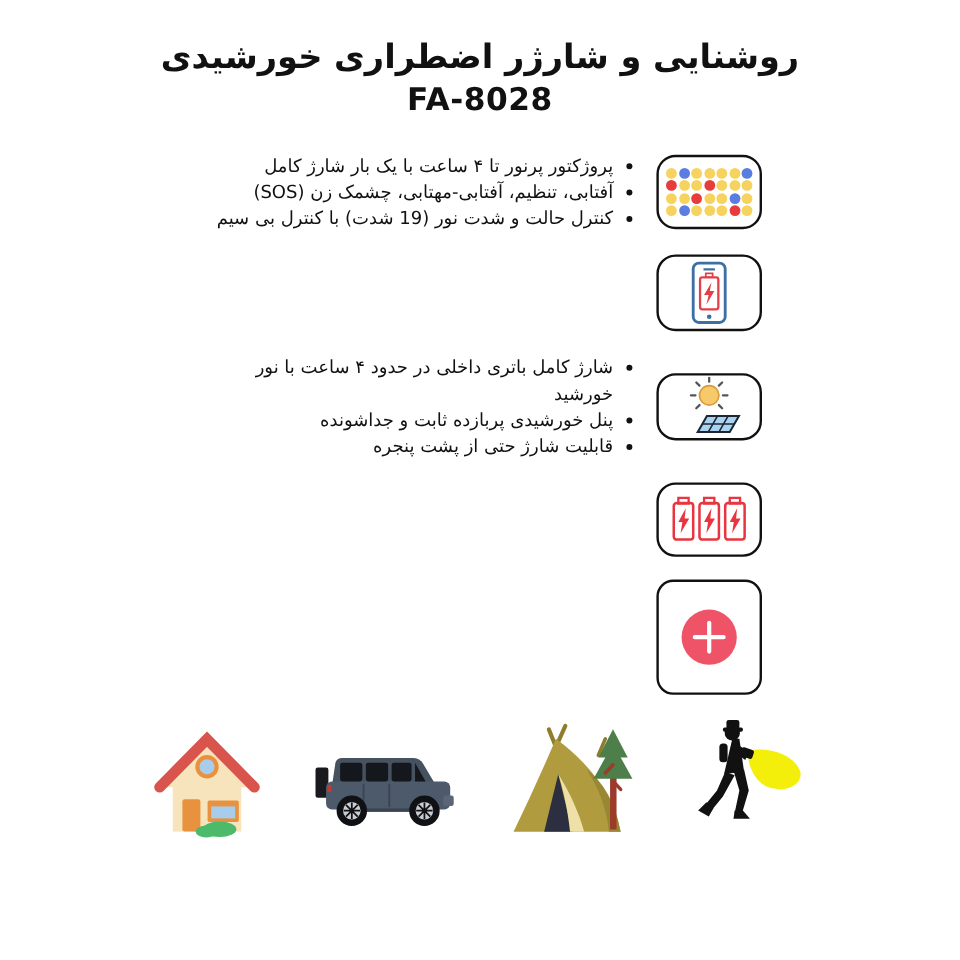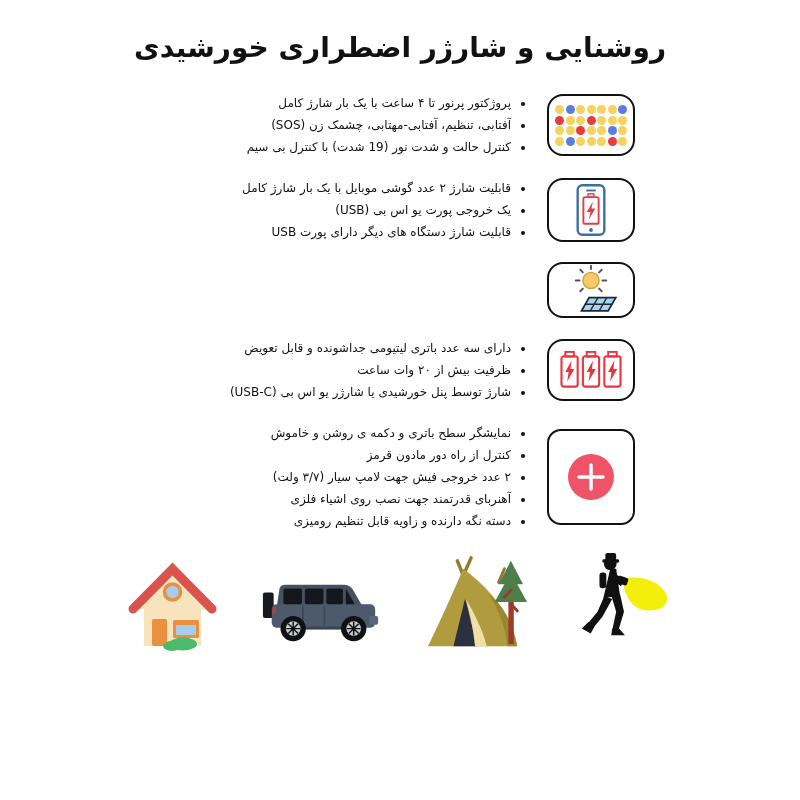--- a/index.html
+++ b/index.html
@@ -14,21 +14,21 @@
   .title-line2 { font-size:26px; font-weight:bold; line-height:1.25; margin-top:2px; letter-spacing:0.5px; }
 
   
   .sections { width:470px; margin:26px auto 0; direction:rtl; }
   .section { display:flex; align-items:center; gap:16px; margin-bottom:19px; }
   .icon-box {
     flex:0 0 88px; display:flex; align-items:center; justify-content:center;
     border:2.5px solid #111; border-radius:16px; background:#fff; box-sizing:border-box;
   }
   .bullets { flex:1; margin:0; padding:0 20px 0 0; list-style:disc; }
-  .bullets li { font-size:12px; line-height:22px; text-align:right; }
+  .bullets li { font-size:15px; line-height:22px; text-align:right; }
 
   
   .led-box { height:62px; }
   .led-grid { display:grid; grid-template-columns:repeat(7, 9px); grid-auto-rows:9px; gap:1.5px; }
   .led-dot { width:9px; height:9px; border-radius:50%; }
 
   .h56 { height:56px; }
   .h62 { height:62px; }
   .h64 { height:64px; }
   .h96 { height:96px; border-radius:14px; }
@@ -39,20 +39,21 @@
   }
   svg { display:block; }
 </style>
 </head>
 <body>
 
 <div class="page">
 
   <div class="title-block">
     <div class="title-line1">روشنایی و شارژر اضطراری خورشیدی</div>
+    <div class="title-line2">FA-8028</div>
   </div>
 
   <div class="sections">
 
     <div class="section">
       <div class="icon-box led-box">
         <div class="led-grid">
             <span class="led-dot" style="background: rgb(90, 125, 224);"></span>
             <span class="led-dot" style="background: rgb(246, 211, 95);"></span>
             <span class="led-dot" style="background: rgb(246, 211, 95);"></span>
@@ -95,82 +96,70 @@
       <div class="icon-box h64">
         <svg width="80" height="58" viewBox="0 0 84 58">
           <rect x="28" y="3" width="28" height="52" rx="5" fill="#fff" stroke="#3d6fa5" stroke-width="2.5"></rect>
           <line x1="37" y1="8.5" x2="47" y2="8.5" stroke="#3d6fa5" stroke-width="2"></line>
           <circle cx="42" cy="50" r="2" fill="#3d6fa5"></circle>
           <rect x="39" y="12" width="6" height="3.5" fill="#fff" stroke="#e04048" stroke-width="1.5"></rect>
           <rect x="34" y="15.5" width="16" height="28" rx="2" fill="#fff" stroke="#e04048" stroke-width="2"></rect>
           <path d="M44 20 L37.5 31 L41.5 31 L39.5 39.5 L46.5 27.5 L42.5 27.5 Z" fill="#e04048"></path>
         </svg>
       </div>
-      <ul class="bullets">
-        <li>قابلیت شارژ ۲ عدد گوشی موبایل با یک بار شارژ کامل</li>
-        <li>یک خروجی پورت یو اس بی (USB)</li>
-        <li>قابلیت شارژ دستگاه های دیگر دارای پورت USB</li>
-      </ul>
     </div>
 
     <div class="section">
       <div class="icon-box h56">
         <svg width="80" height="50" viewBox="0 0 84 52">
           <g stroke="#555" stroke-width="2" stroke-linecap="round">
             <line x1="54" y1="16" x2="58" y2="16"></line>
             <line x1="50.5" y1="7.5" x2="53.3" y2="4.7"></line>
             <line x1="42" y1="4" x2="42" y2="0.5"></line>
             <line x1="33.5" y1="7.5" x2="30.7" y2="4.7"></line>
             <line x1="30" y1="16" x2="26" y2="16"></line>
             <line x1="33.5" y1="24.5" x2="30.7" y2="27.3"></line>
             <line x1="50.5" y1="24.5" x2="53.3" y2="27.3"></line>
           </g>
           <circle cx="42" cy="16" r="8.5" stroke="#d99c3e" stroke-width="1.5" fill="#f6c96a"></circle>
           <polygon points="40,34 68,34 60,48 32,48" stroke="#1d2733" stroke-width="1.8" fill="#a9d3ee"></polygon>
           <path d="M49.3 34 L41.3 48 M58.6 34 L50.6 48 M36.5 41 L64.5 41" stroke="#1d2733" stroke-width="1.4" fill="none"></path>
         </svg>
       </div>
+      <ul class="bullets">
+        <li>شارژ کامل باتری داخلی در حدود ۴ ساعت با نور خورشید</li>
+        <li>پنل خورشیدی پربازده ثابت و جداشونده</li>
+        <li>قابلیت شارژ حتی از پشت پنجره</li>
+      </ul>
     </div>
 
     <div class="section">
       <div class="icon-box h62">
         <svg width="80" height="50" viewBox="0 0 84 52">
           <defs>
             <g id="batt">
               <rect x="4" y="2" width="9" height="5" fill="none" stroke="#e8353f" stroke-width="2"></rect>
               <rect x="0" y="6.5" width="17" height="32" rx="2.5" fill="none" stroke="#e8353f" stroke-width="2.2"></rect>
               <path d="M10.5 11 L4 23 L7.5 23 L6 33 L13.5 20 L9.5 20 Z" fill="#e8353f"></path>
             </g>
           </defs>
           <use href="#batt" x="11" y="5"></use>
           <use href="#batt" x="33.5" y="5"></use>
           <use href="#batt" x="56" y="5"></use>
         </svg>
       </div>
-      <ul class="bullets">
-        <li>دارای سه عدد باتری لیتیومی جداشونده و قابل تعویض</li>
-        <li>ظرفیت بیش از ۲۰ وات ساعت</li>
-        <li>شارژ توسط پنل خورشیدی یا شارژر یو اس بی (USB-C)</li>
-      </ul>
     </div>
 
     <div class="section">
       <div class="icon-box h96">
         <svg width="52" height="52" viewBox="0 0 52 52">
           <circle cx="26" cy="26" r="23" fill="#ee5368"></circle>
           <path d="M26 14 V38 M14 26 H38" stroke="#fff" stroke-width="3.5" stroke-linecap="round"></path>
         </svg>
       </div>
-      <ul class="bullets">
-        <li>نمایشگر سطح باتری و دکمه ی روشن و خاموش</li>
-        <li>کنترل از راه دور مادون قرمز</li>
-        <li>۲ عدد خروجی فیش جهت لامپ سیار (۳/۷ ولت)</li>
-        <li>آهنربای قدرتمند جهت نصب روی اشیاء فلزی</li>
-        <li>دسته نگه دارنده و زاویه قابل تنظیم رومیزی</li>
-      </ul>
     </div>
 
   </div>
 
   <div class="footer-icons">
 
     <svg width="95" height="95" viewBox="0 0 95 95">
       <polygon points="47.5,14 84,50 11,50" fill="#f7e3bc"></polygon>
       <rect x="19" y="46" width="57" height="41" fill="#f7e3bc"></rect>
       <rect x="27" y="60" width="15" height="27" rx="2" fill="#e8913f"></rect>

